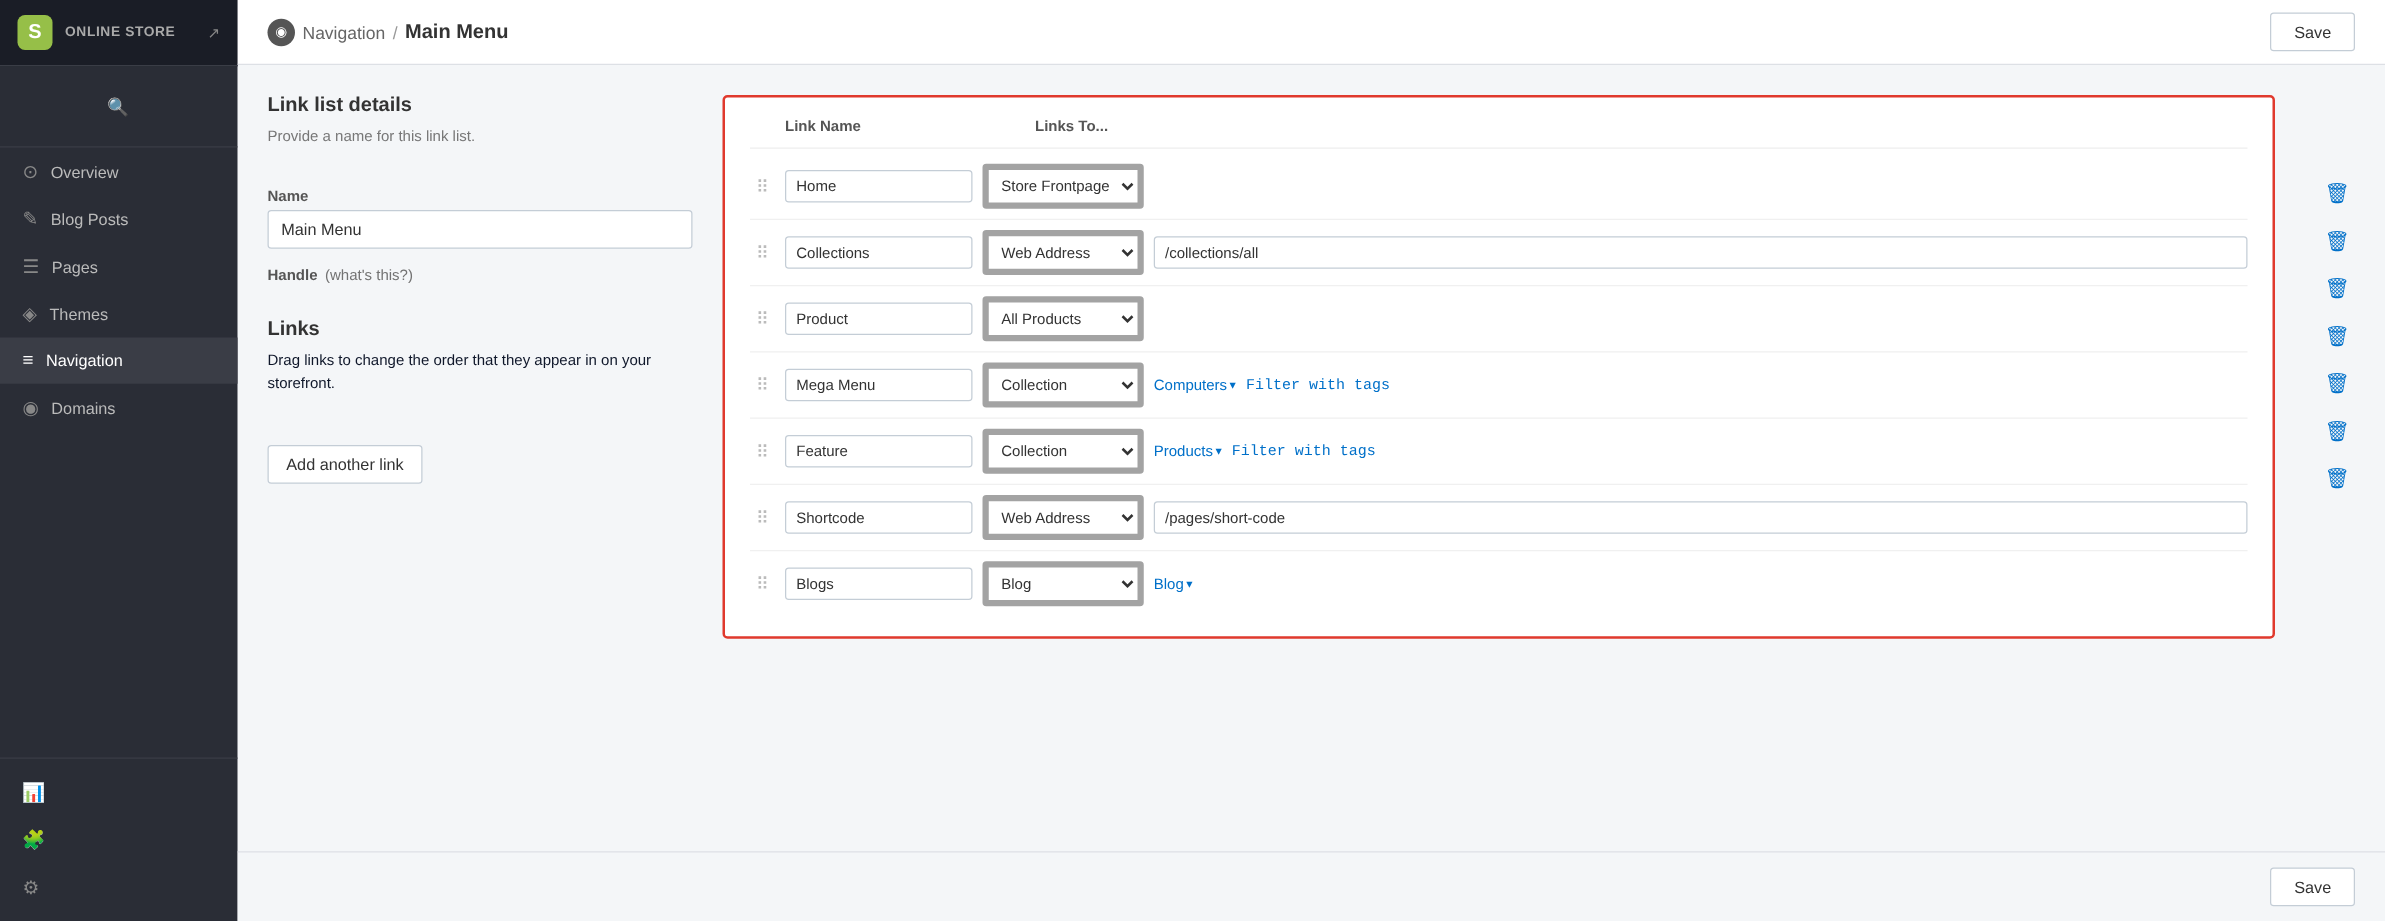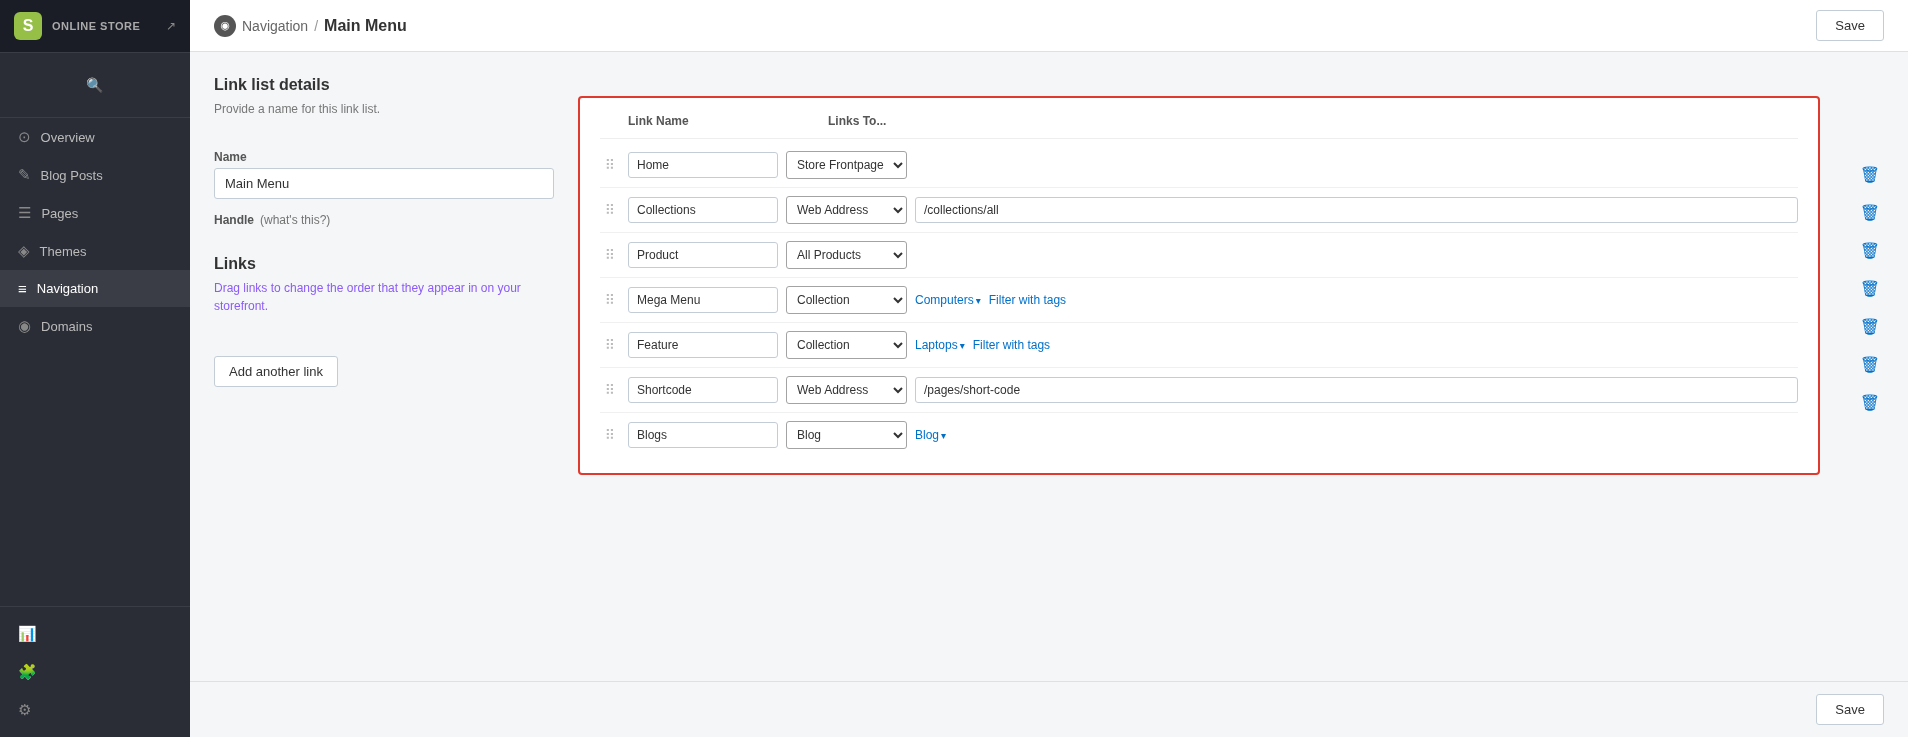--- a/index.html
+++ b/index.html
@@ -152,21 +152,21 @@
     }
 
     .section-title {
       font-size: 16px;
       font-weight: 600;
       margin-bottom: 6px;
       color: #333;
     }
     .section-desc {
       font-size: 12px;
-      color: #8b5cf6;
+      color: #0f172a;
       margin-bottom: 16px;
       line-height: 1.5;
     }
 
     .add-link-btn {
       padding: 7px 14px;
       background: #fff;
       border: 1px solid #c4cdd6;
       border-radius: 3px;
       font-size: 13px;
@@ -230,21 +230,21 @@
       width: 150px;
       border: 1px solid #c4cdd6;
       border-radius: 3px;
       padding: 5px 8px;
       font-size: 12px;
       color: #333;
       flex-shrink: 0;
     }
 
     .link-type-select {
-      border: 1px solid #a3a3a3;
+      border: 5px solid #a3a3a3;
       border-radius: 3px;
       padding: 5px 6px;
       font-size: 12px;
       color: #333;
       background: #fff;
       min-width: 110px;
     }
 
     .link-url-input {
       border: 1px solid #c4cdd6;
@@ -267,20 +267,21 @@
       gap: 2px;
       padding: 0;
     }
     .link-collection-btn .arrow { font-size: 10px; }
 
     .filter-tags {
       color: #0070c9;
       font-size: 12px;
       cursor: pointer;
       white-space: nowrap;
+      font-family: Liberation Mono, monospace;
     }
     .delete-icons-col {
       display: flex;
       flex-direction: column;
       margin-left: 12px;
       padding-top: 60px;
     }
     .delete-icon-row {
       height: 37px;
       display: flex;
@@ -424,21 +425,21 @@
       </div>
 
       <div>
         <div class="section-title">Links</div>
         <div class="section-desc">Drag links to change the order that they appear in on your storefront.</div>
         <button class="add-link-btn">Add another link</button>
       </div>
     </div>
 
     <div class="right-panel">
-      <div style="display:flex; align-items:flex-start; gap:24px;margin-top:20px;">
+      <div style="display:flex; align-items:flex-start; gap:24px;">
         <div class="links-box" style="flex:1;">
 
           <div class="links-header">
             <div class="links-header-name">Link Name</div>
             <div class="links-header-to">Links To...</div>
           </div>
 
           <div class="link-row">
             <div class="drag-handle">⠿</div>
             <input class="link-name-input" type="text" value="Home" style="">
@@ -497,21 +498,21 @@
             <div class="drag-handle">⠿</div>
             <input class="link-name-input" type="text" value="Feature" style="">
             <select class="link-type-select">
               <option>Collection</option>
               <option>Store Frontpage</option>
               <option>Web Address</option>
               <option>All Products</option>
               <option>Blog</option>
             </select>
             <button class="link-collection-btn">
-              <span>Laptops</span>
+              <span>Products</span>
               <span class="arrow">▾</span>
             </button>
             <span class="filter-tags">Filter with tags</span>
           </div>
 
           <div class="link-row">
             <div class="drag-handle">⠿</div>
             <input class="link-name-input" type="text" value="Shortcode" style="">
             <select class="link-type-select">
               <option>Web Address</option>

